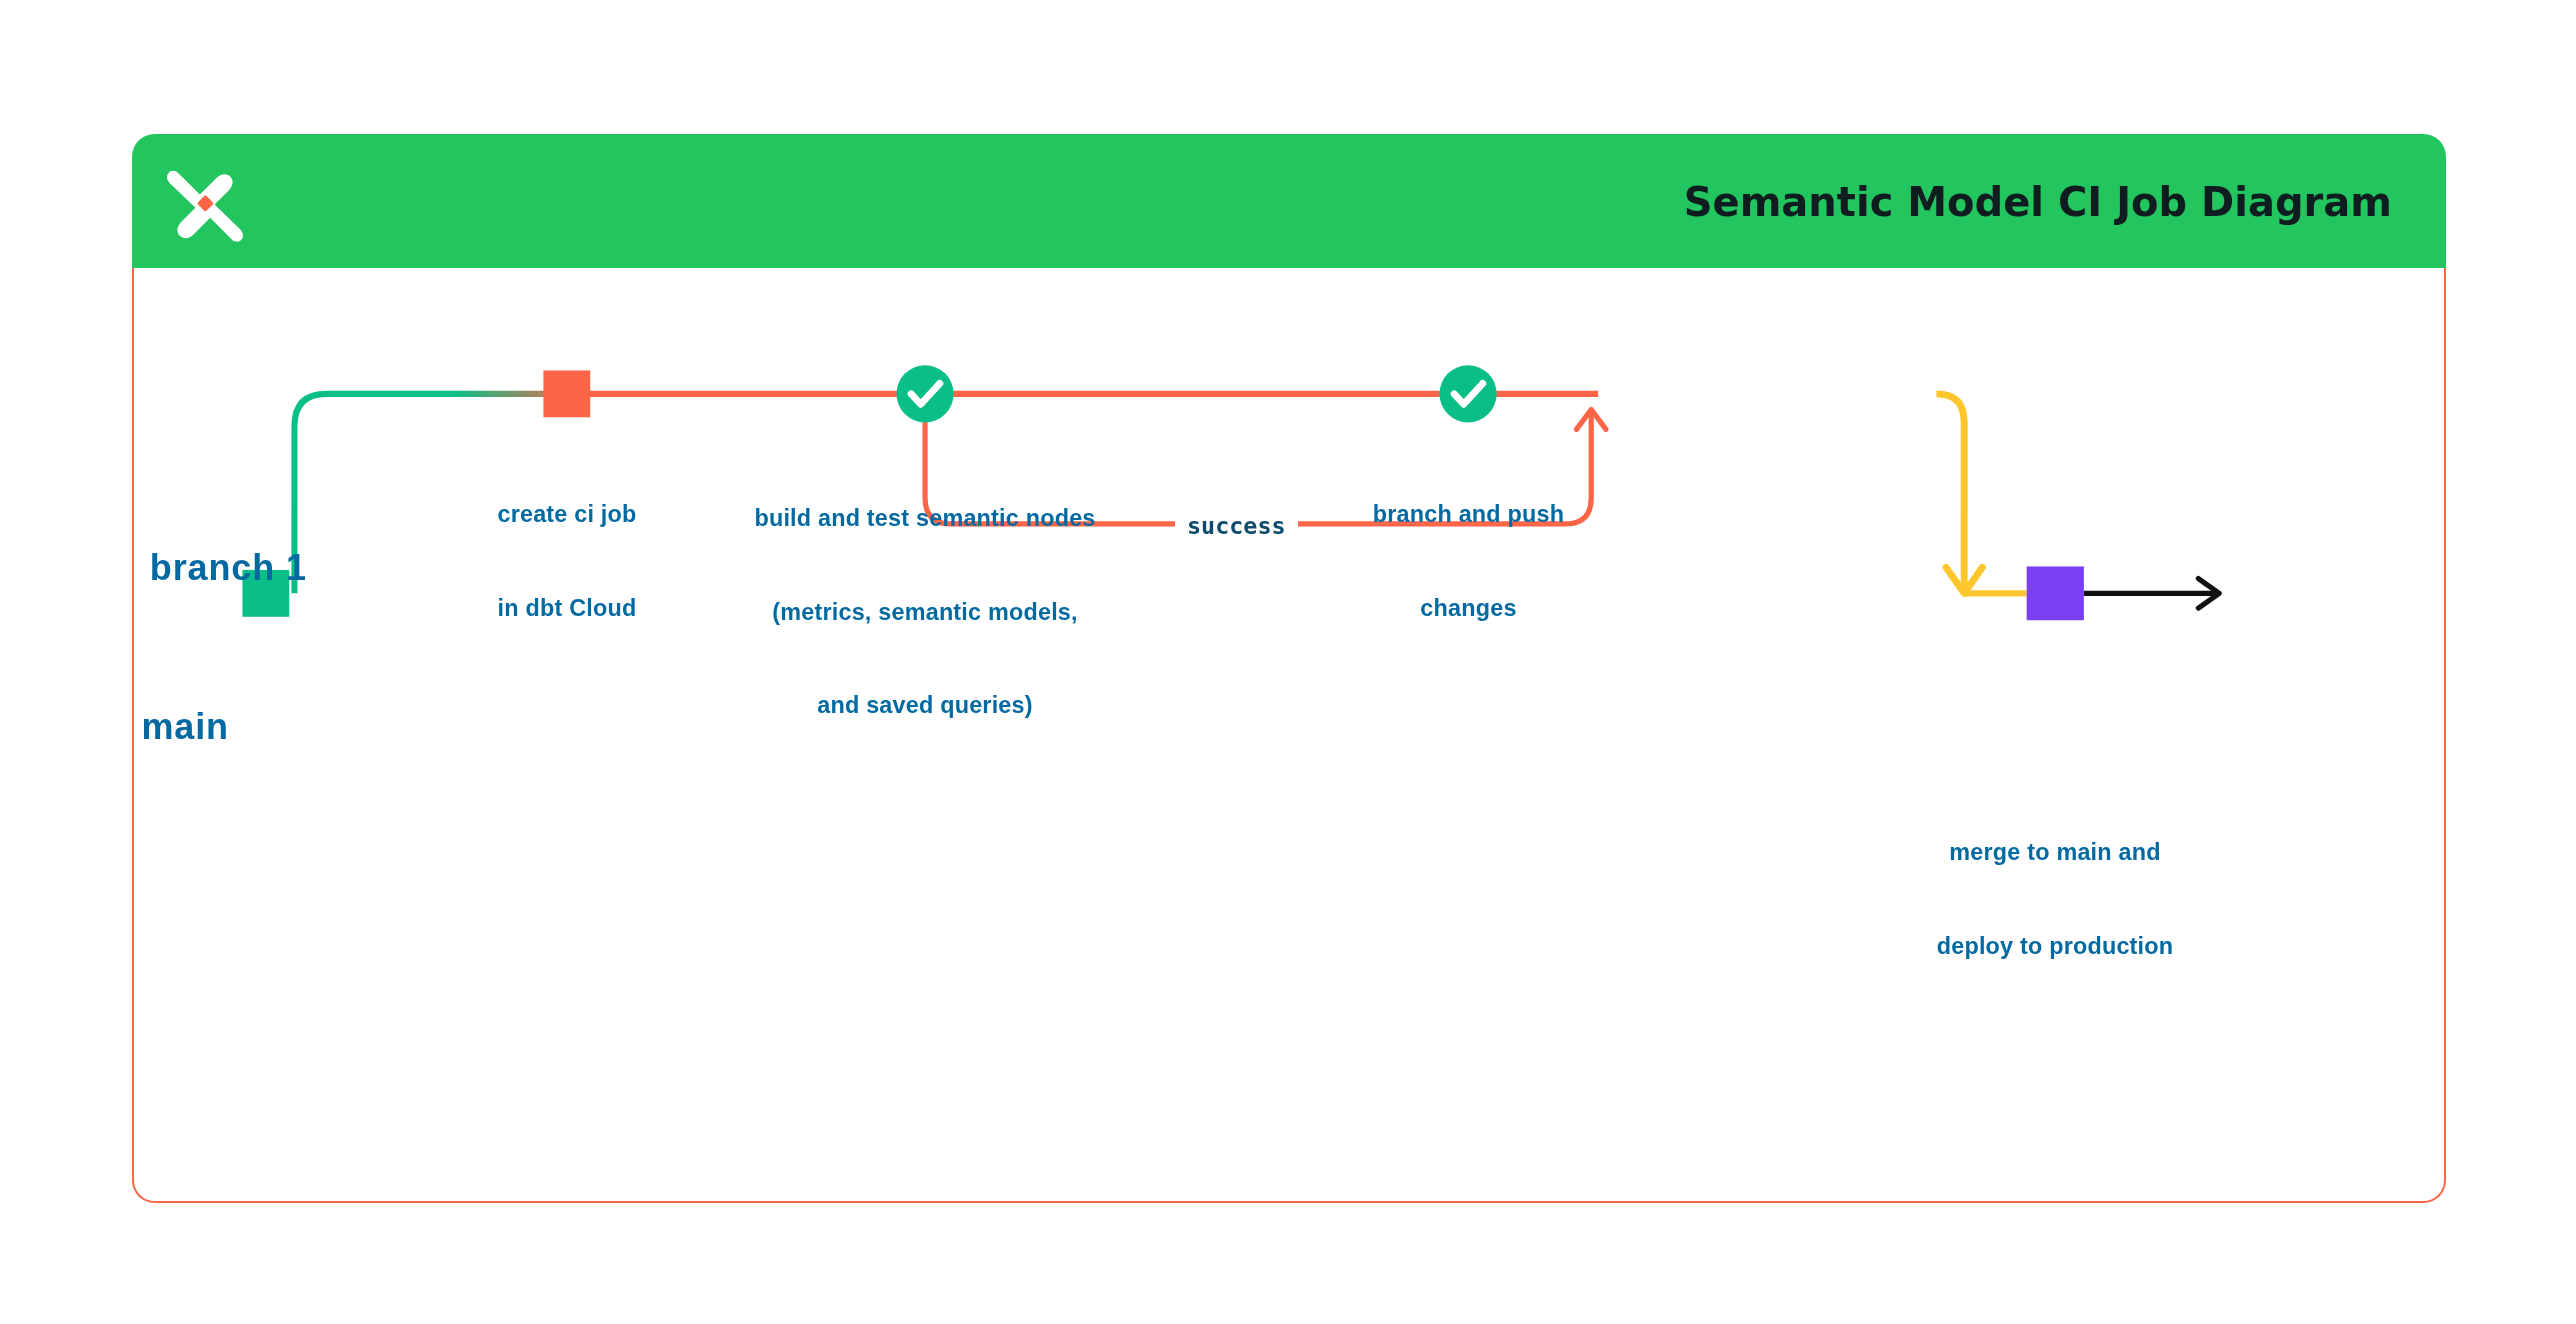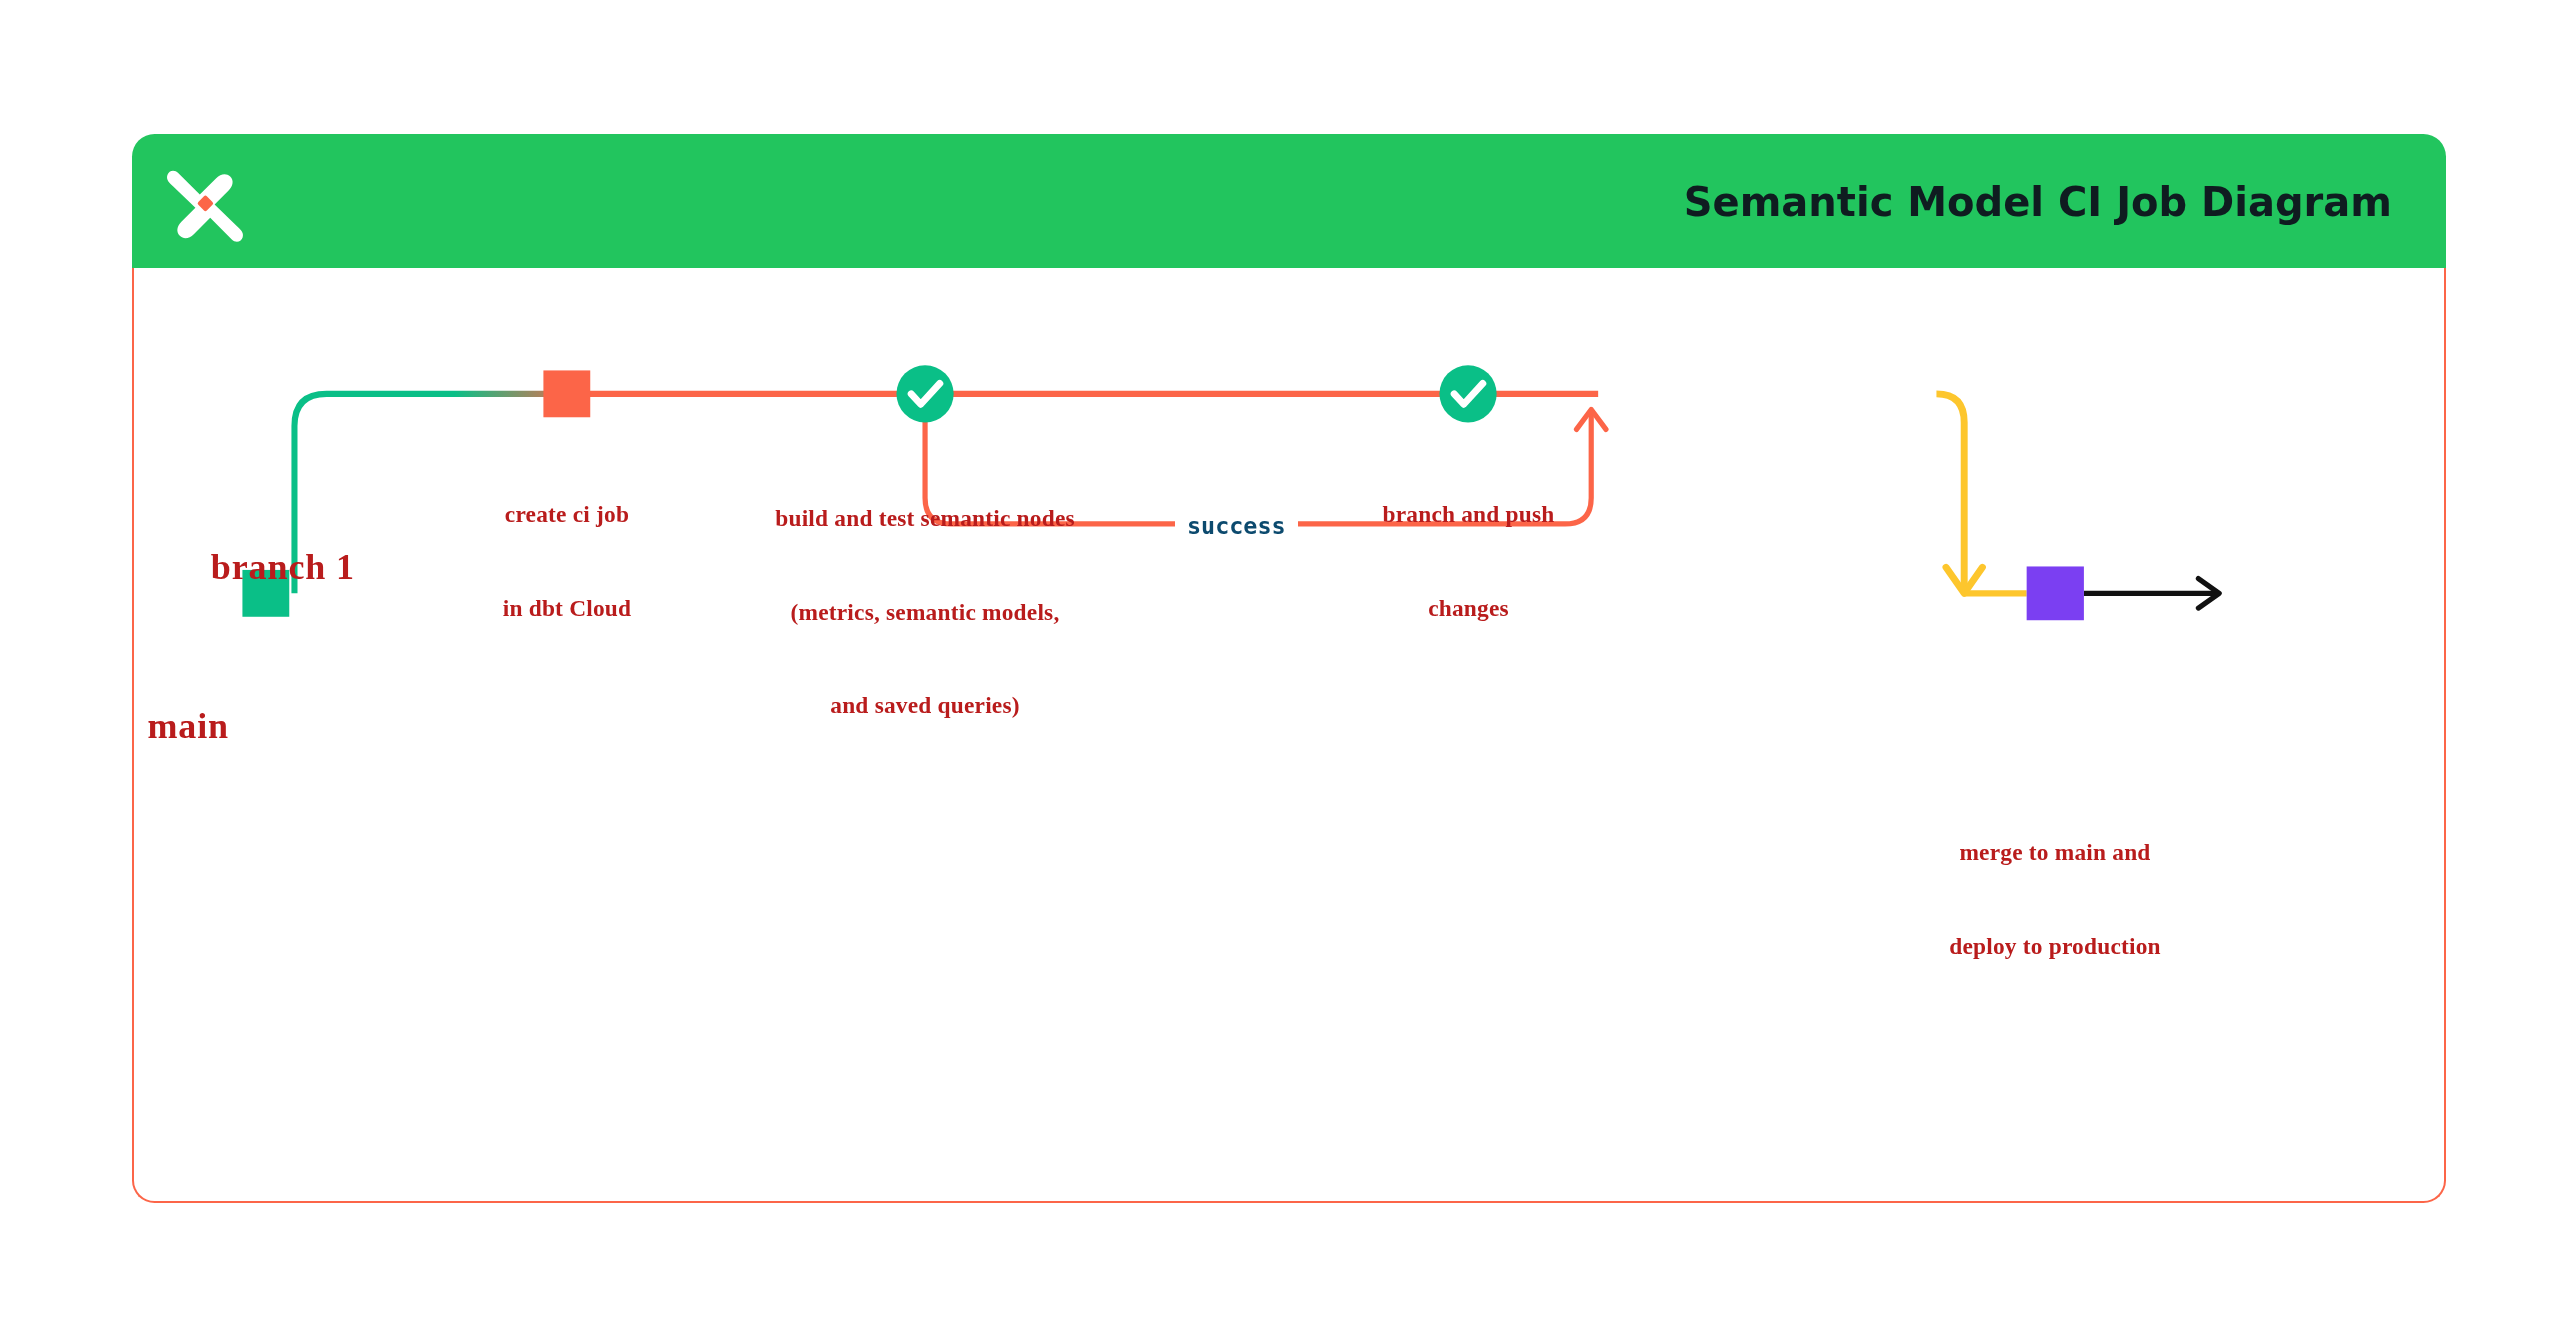--- a/index.html
+++ b/index.html
@@ -75,22 +75,22 @@
 
   #diagram-svg {
     position: absolute;
     left: 0;
     top: 0;
   }
 
   
   .lbl {
     position: absolute;
-    color: #b91c1c;
-    font-family: Liberation Serif, serif;
+    color: #0369a1;
+    font-family: Liberation Sans, sans-serif;
     font-weight: bold;
     white-space: pre;
     text-align: center;
     line-height: 1.33;
   }
   .branch-name {
     font-size: 36px;
     letter-spacing: 0.9px;
     text-align: right;
     white-space: nowrap;
@@ -179,21 +179,21 @@
         <circle cx="912" cy="145" r="33" fill="#0ABF87"></circle>
         <path d="M 896 145 L 907 157 L 929 133" fill="none" stroke="#ffffff" stroke-width="8" stroke-linecap="round" stroke-linejoin="round"></path>
       </g>
       <g>
         <circle cx="1538" cy="145" r="33" fill="#0ABF87"></circle>
         <path d="M 1522 145 L 1533 157 L 1555 133" fill="none" stroke="#ffffff" stroke-width="8" stroke-linecap="round" stroke-linejoin="round"></path>
       </g>
       <rect x="2182" y="344" width="66" height="62" fill="#7B3FF2"></rect>
     </svg>
 
-    <div class="lbl branch-name" style="left:0px; top:276px; width:173px;padding-left:48px;">branch 1</div>
+    <div class="lbl branch-name" style="left:0px; top:276px; width:173px;">branch 1</div>
 
     <div class="lbl branch-name" style="left:0px; top:435px; width:95px;">main</div>
 
     <div class="lbl node-caption" style="left:277px; top:169px; width:312px;">
       <div>create ci job</div>
       <div>in dbt Cloud</div>
     </div>
 
     <div class="lbl node-caption" style="left:531px; top:173px; width:520px;">
       <div>build and test semantic nodes</div>

